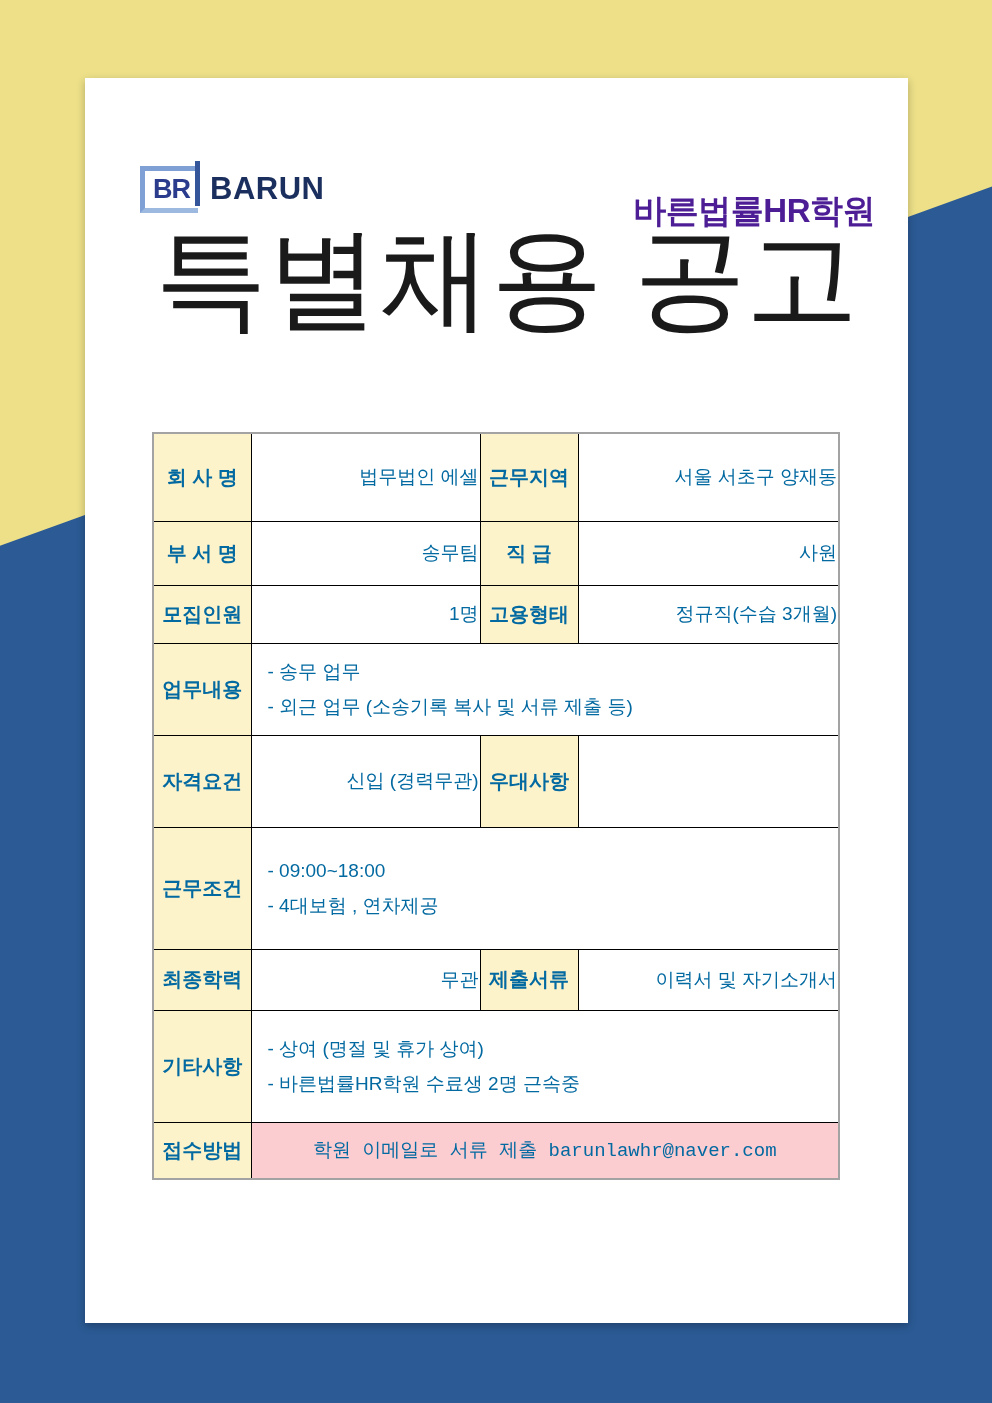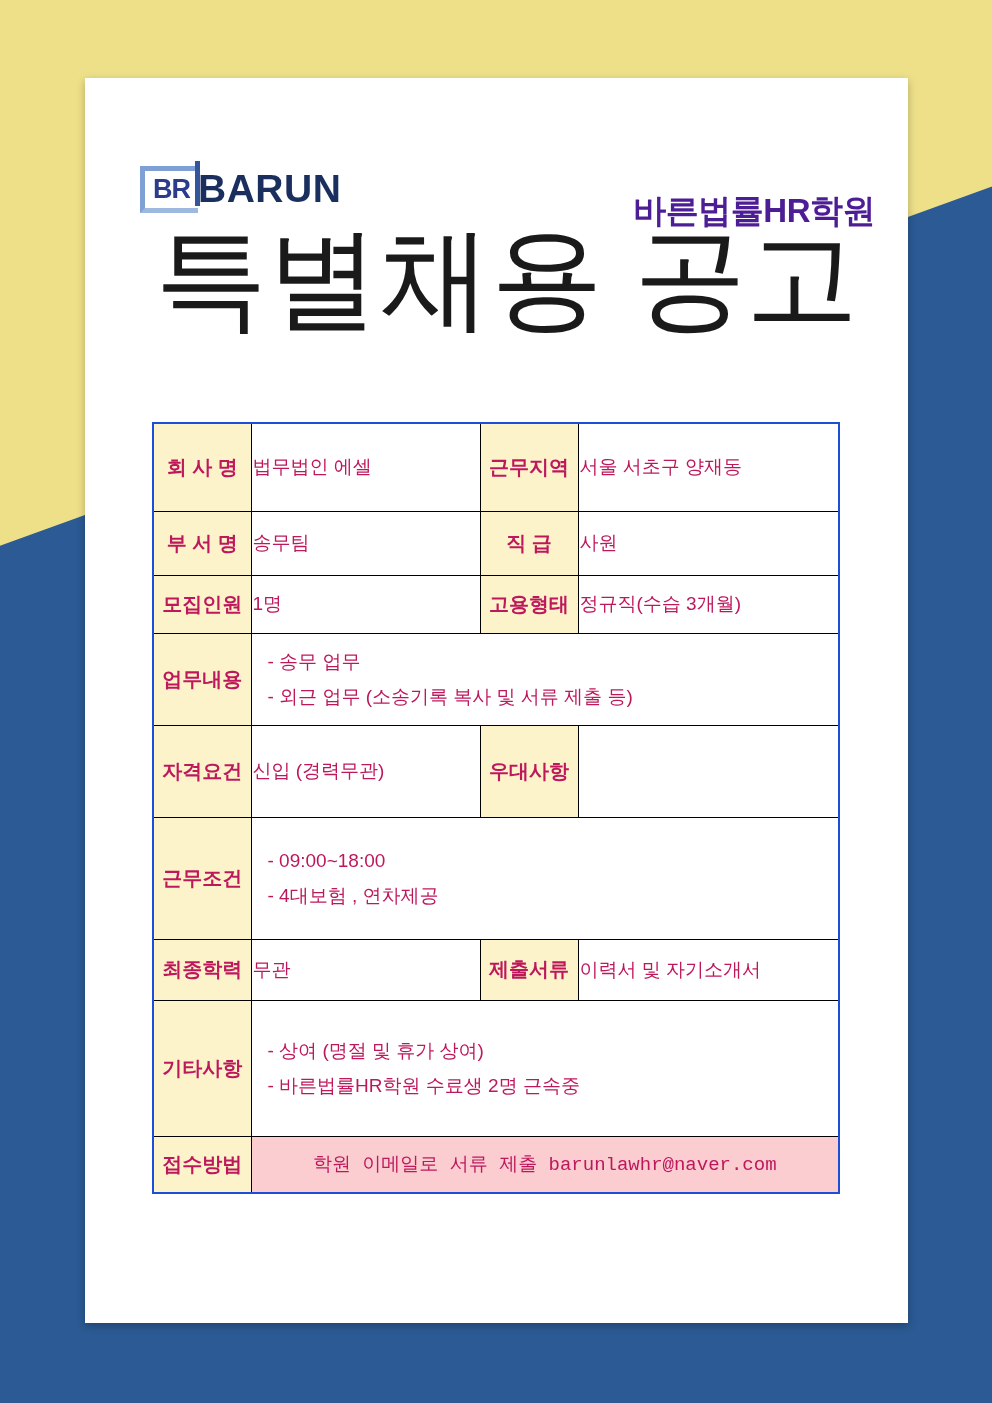--- a/index.html
+++ b/index.html
@@ -38,20 +38,21 @@
     right: 33px;
     top: 86px;
     height: 50px;
     display: flex;
     align-items: center;
     justify-content: space-between;
   }
   .brand {
     display: flex;
     align-items: center;
+    gap: 12px;
   }
   .br-mark {
     position: relative;
     display: inline-block;
     padding: 5px 8px 5px 8px;
     font-size: 27px;
     font-weight: 800;
     letter-spacing: -1px;
     color: #2b3c8c;
     border-left: 5px solid #7ea0d4;
@@ -62,21 +63,21 @@
   .br-mark::after {
     content: "";
     position: absolute;
     right: -2px;
     top: -10px;
     bottom: 2px;
     width: 5px;
     background: #35559b;
   }
   .brand-word {
-    font-size: 39px;
+    font-size: 31px;
     font-weight: 800;
     letter-spacing: 0.5px;
     color: #1b2f5e;
   }
   .academy-name {
     font-size: 33px;
     font-weight: 700;
     letter-spacing: -0.5px;
     color: #4c1d95;
     margin-top: 44px;
@@ -92,41 +93,41 @@
     font-weight: 500;
     color: #1a1a1a;
     letter-spacing: 0px;
     line-height: 1.3;
     white-space: nowrap;
   }
   
   table.job-table {
     position: absolute;
     left: 67px;
-    top: 344px;
+    top: 354px;
     width: 686px;
     border-collapse: collapse;
     table-layout: fixed;
-    border: 2px solid #1d4ed8;
+    border: 2px solid #a3a3a3;
     font-size: 19px;
-    color: #be185d;
+    color: #0369a1;
   }
   .job-table td {
     border: 1px solid #000;
     vertical-align: middle;
     overflow: hidden;
   }
   .job-table td.lbl {
     background: #fdf3cb;
     font-weight: 700;
     text-align: center;
     font-size: 20px;
   }
   .job-table td.val {
-    text-align: left;
+    text-align: right;
   }
   .job-table td.wide {
     text-align: left;
     padding-left: 16px;
   }
   .job-table td.wide .line {
     line-height: 1.85;
   }
   .job-table td.apply {
     background: #fbccd0;
@@ -197,21 +198,21 @@
             <div class="line">- 09:00~18:00</div>
             <div class="line">- 4대보험 , 연차제공</div>
           </td>
         </tr>
         <tr style="height:61px">
           <td class="lbl">최종학력</td>
           <td class="val">무관</td>
           <td class="lbl">제출서류</td>
           <td class="val">이력서 및 자기소개서</td>
         </tr>
-        <tr style="height:136px">
+        <tr style="height:112px">
           <td class="lbl">기타사항</td>
           <td class="wide" colspan="3">
             <div class="line">- 상여 (명절 및 휴가 상여)</div>
             <div class="line">- 바른법률HR학원 수료생 2명 근속중</div>
           </td>
         </tr>
         <tr style="height:57px">
           <td class="lbl">접수방법</td>
           <td class="apply" colspan="3">학원 이메일로 서류 제출 barunlawhr@naver.com</td>
         </tr>

